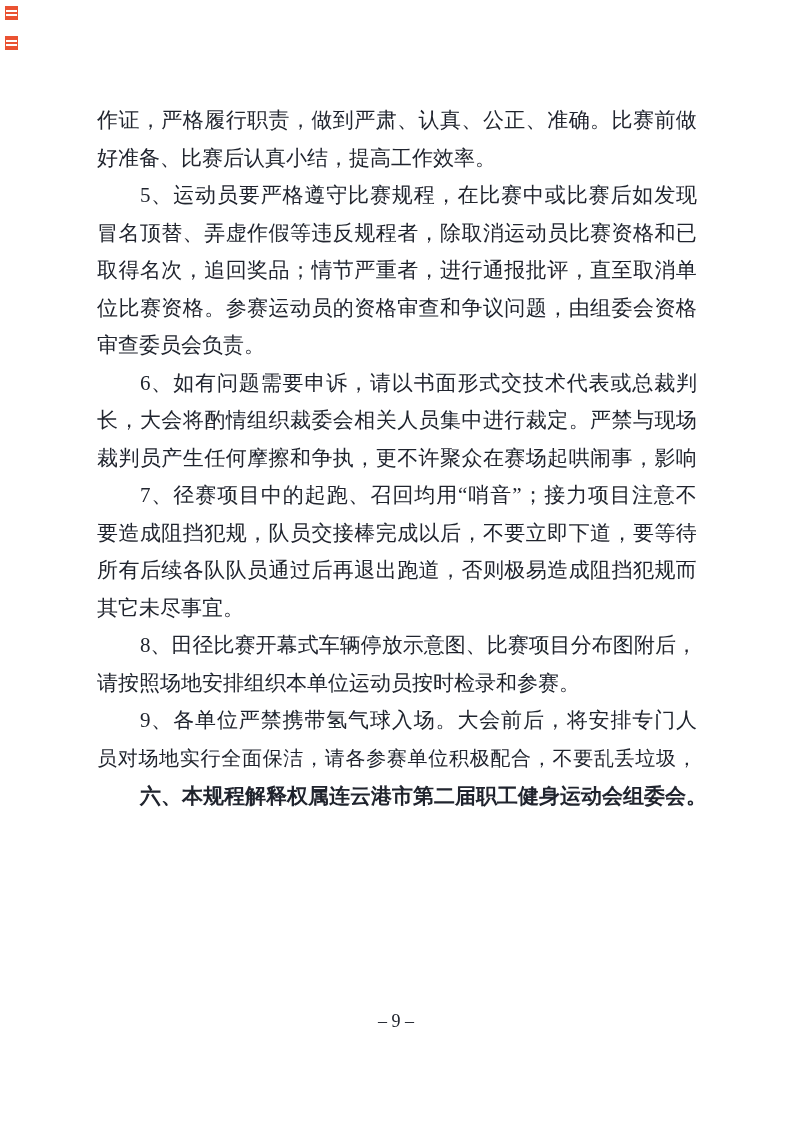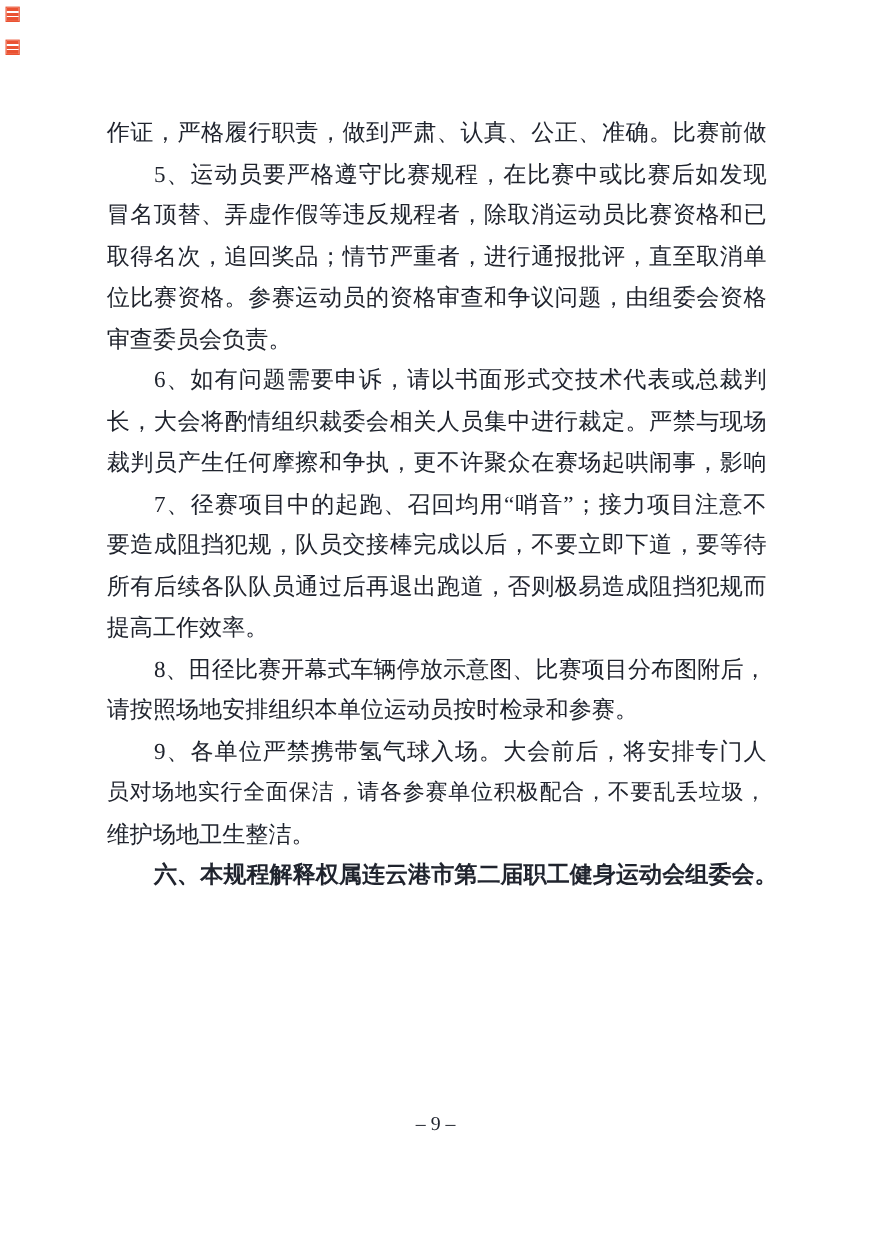--- a/index.html
+++ b/index.html
@@ -98,20 +98,21 @@
         <span>正</span>
         <span>、</span>
         <span>准</span>
         <span>确</span>
         <span>。</span>
         <span>比</span>
         <span>赛</span>
         <span>前</span>
         <span>做</span>
       </div>
+      <div class="line">好准备、比赛后认真小结，提高工作效率。</div>
       <div class="line justify indent">
         <span>5</span>
         <span>、</span>
         <span>运</span>
         <span>动</span>
         <span>员</span>
         <span>要</span>
         <span>严</span>
         <span>格</span>
         <span>遵</span>
@@ -394,21 +395,21 @@
         <span>极</span>
         <span>易</span>
         <span>造</span>
         <span>成</span>
         <span>阻</span>
         <span>挡</span>
         <span>犯</span>
         <span>规</span>
         <span>而</span>
       </div>
-      <div class="line">提高工作效率。</div>
+      <div class="line">其它未尽事宜。</div>
       <div class="line justify indent">
         <span>8</span>
         <span>、</span>
         <span>田</span>
         <span>径</span>
         <span>比</span>
         <span>赛</span>
         <span>开</span>
         <span>幕</span>
         <span>式</span>
@@ -484,21 +485,20 @@
         <span>合</span>
         <span>，</span>
         <span>不</span>
         <span>要</span>
         <span>乱</span>
         <span>丢</span>
         <span>垃</span>
         <span>圾</span>
         <span>，</span>
       </div>
-      <div class="line">维护场地卫生整洁。</div>
       <div class="line justify indent hei">
         <span>六</span>
         <span>、</span>
         <span>本</span>
         <span>规</span>
         <span>程</span>
         <span>解</span>
         <span>释</span>
         <span>权</span>
         <span>属</span>

